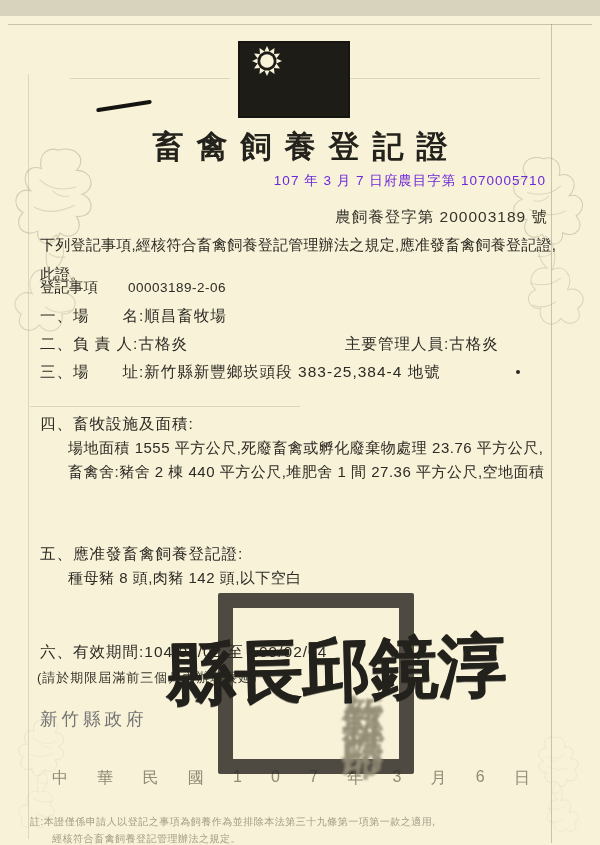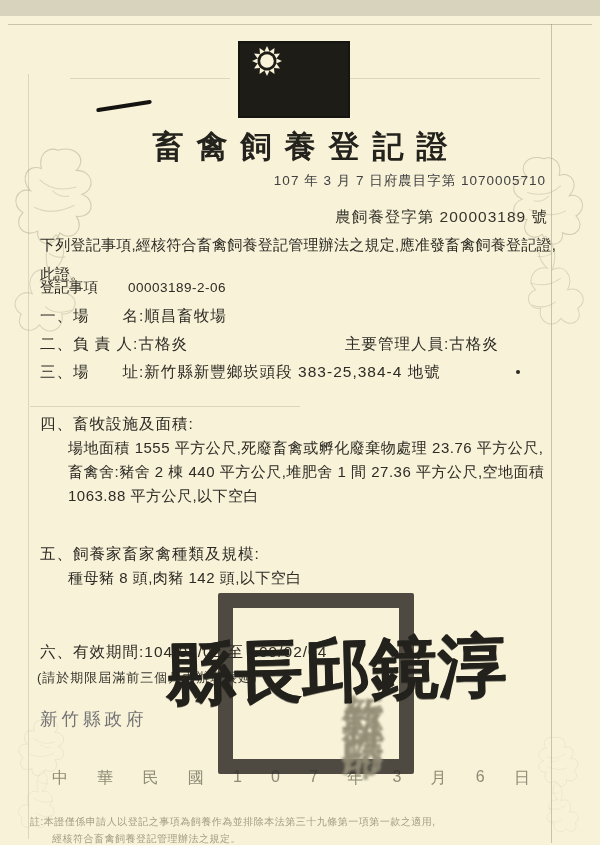--- a/index.html
+++ b/index.html
@@ -16,21 +16,21 @@
   
   .orn{position:absolute; opacity:.6;}
   .orn.dim{opacity:.32;}
   
   .flag{position:absolute; left:238px; top:25px; width:112px; height:77px;}
   
   .title{
     position:absolute; left:0; right:0; top:110px; text-align:center;
     font-size:31px; letter-spacing:13px; text-indent:13px; color:#24221d; font-weight:600;
   }
-  .refline{position:absolute; right:54px; top:156px; font-size:13.5px; color:#404040; letter-spacing:1px;text-align:right;}
+  .refline{position:absolute; right:54px; top:156px; font-size:13.5px; color:#6d28d9; letter-spacing:1px;text-align:right;}
   .certno{position:absolute; right:52px; top:191px; font-size:15.5px; color:#36332a; letter-spacing:1px;}
   .intro{position:absolute; left:40px; right:44px; top:214px; font-size:15px; line-height:29px; text-align:justify;}
   .regline{position:absolute; left:40px; top:262px; font-size:14.5px;}
   .regline .num{margin-left:30px; font-size:13.5px; letter-spacing:.5px;}
   .item{position:absolute; left:40px; font-size:15.5px; letter-spacing:1px; white-space:nowrap;}
   .sub{position:absolute; left:68px; font-size:15px; letter-spacing:.5px; white-space:nowrap;}
   .mgr{position:absolute; left:345px; top:318px; font-size:15.5px; letter-spacing:1px;}
   .note6{position:absolute; left:37px; top:653px; font-size:13px; letter-spacing:1px; color:#37342c;}
   .issuer{position:absolute; left:40px; top:691px; font-size:17.5px; letter-spacing:4px; color:#737373;}
   .daterow{
@@ -173,23 +173,22 @@
   </div>
 
   <div class="item" style="top:346px">
     <span>三、場　　址:</span><span>新竹縣新豐鄉崁頭段 383-25,384-4 地號</span>
   </div>
   <div class="dot" style="left:516px; top:354px;"></div>
 
   <div class="item" style="top:398px">四、畜牧設施及面積:</div>
   <div class="sub" style="top:423px">場地面積 1555 平方公尺,死廢畜禽或孵化廢棄物處理 23.76 平方公尺,</div>
   <div class="sub" style="top:447px">畜禽舍:豬舍 2 棟 440 平方公尺,堆肥舍 1 間 27.36 平方公尺,空地面積</div>
-  <div class="sub" style="top:471px">1063.88 平方公尺,以下空白</div>
-
-  <div class="item" style="top:528px">五、飼養家畜家禽種類及規模:</div>
+
+  <div class="item" style="top:528px">五、應准發畜禽飼養登記證:</div>
   <div class="sub" style="top:553px">種母豬 8 頭,肉豬 142 頭,以下空白</div>
 
   <div class="item" style="top:626px">六、有效期間:104/02/02 至 109/02/04</div>
   <div class="note6">(請於期限屆滿前三個月內辦理展延)</div>
 
   <div class="issuer">新竹縣政府</div>
 
   <div class="seal">
     <div class="seal-inner">
       <span>新竹縣</span>

